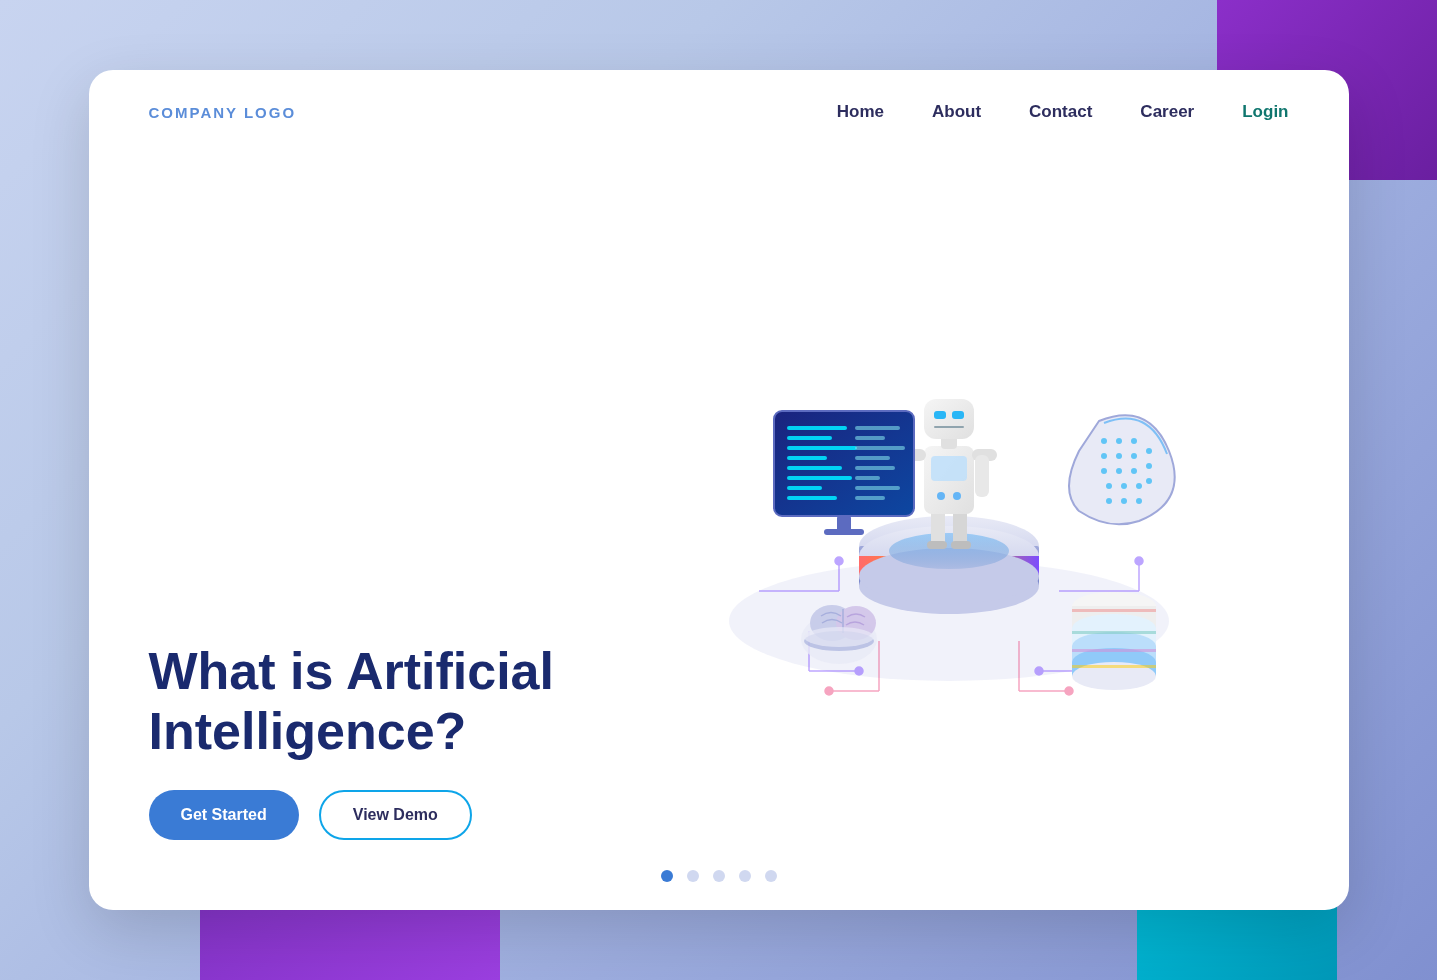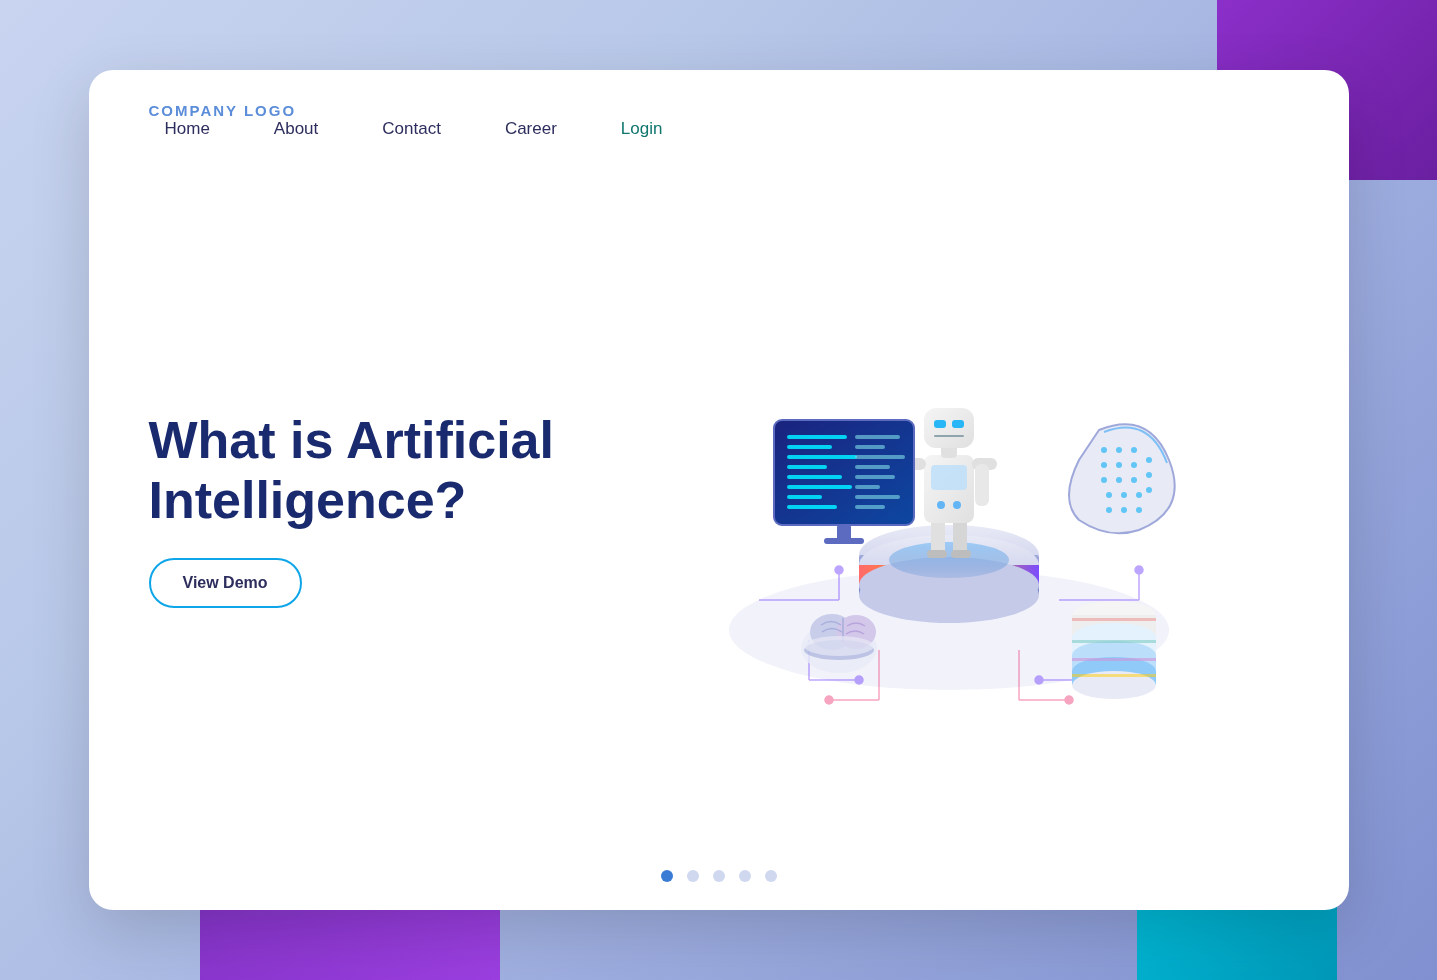--- a/index.html
+++ b/index.html
@@ -57,55 +57,53 @@
       border-radius: 24px;
       box-shadow: 0 20px 60px rgba(0,0,0,0.15);
       overflow: hidden;
       display: flex;
       flex-direction: column;
     }
 
     
     .navbar {
       display: flex;
-      align-items: flex-start;
+      align-items: center;
       justify-content: space-between;
       padding: 32px 60px 20px 60px;
       flex-shrink: 0;
-      flex-direction: column;
     }
     .logo {
       font-size: 15px;
       font-weight: 700;
       color: #5b8dd9;
       letter-spacing: 2px;
       text-transform: uppercase;
     }
     .nav-links {
       display: flex;
       align-items: center;
       gap: 48px;
     }
     .nav-link {
       font-size: 17px;
       color: #2d2d5e;
       text-decoration: none;
-      font-weight: 400;
+      font-weight: 700;
       cursor: pointer;
-      margin-left: 16px;
     }
     .nav-link.login {
       color: #0f766e;
     }
 
     
     .main-content {
       display: flex;
       flex: 1;
-      align-items: center;
+      align-items: flex-end;
       padding: 20px 60px 0 60px;
     }
 
     
     .left-panel {
       flex: 0 0 460px;
       padding-right: 40px;
     }
     .hero-title {
       font-size: 52px;
@@ -203,20 +201,21 @@
       <a class="nav-link">Career</a>
       <a class="nav-link login">Login</a>
     </div>
   </nav>
 
   <div class="main-content">
 
     <div class="left-panel">
       <h1 class="hero-title">What is Artificial Intelligence?</h1>
       <div class="buttons">
+        <button class="btn-primary">Get Started</button>
         <button class="btn-secondary">View Demo</button>
       </div>
     </div>
 
     <div class="right-panel">
       <div class="iso-scene">
         <svg width="580" height="500" viewBox="0 0 580 500">
 
           <ellipse cx="290" cy="370" rx="220" ry="60" fill="#e8eaf6" opacity="0.6"></ellipse>
 

